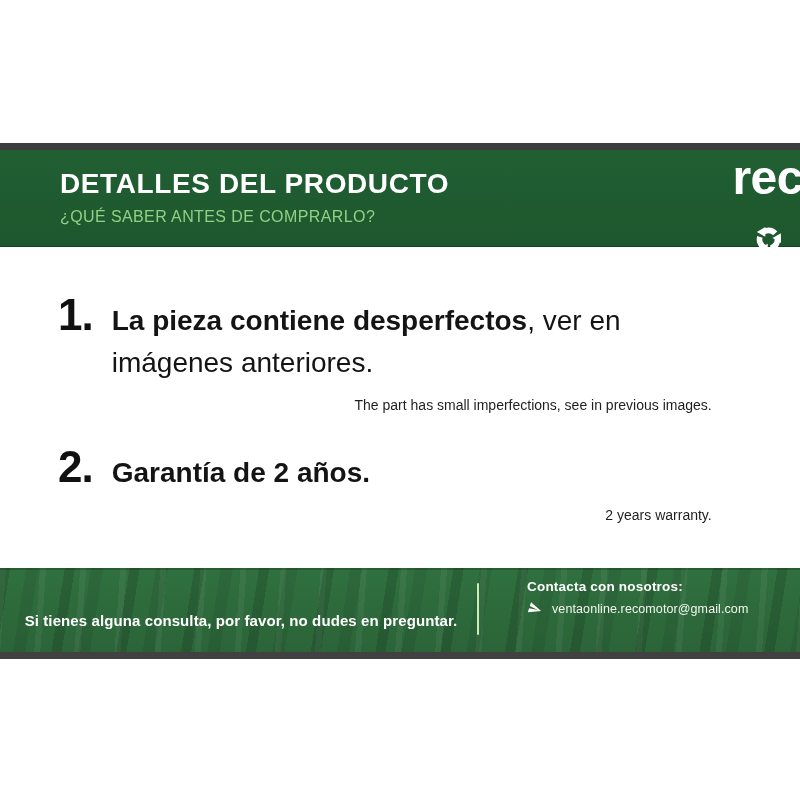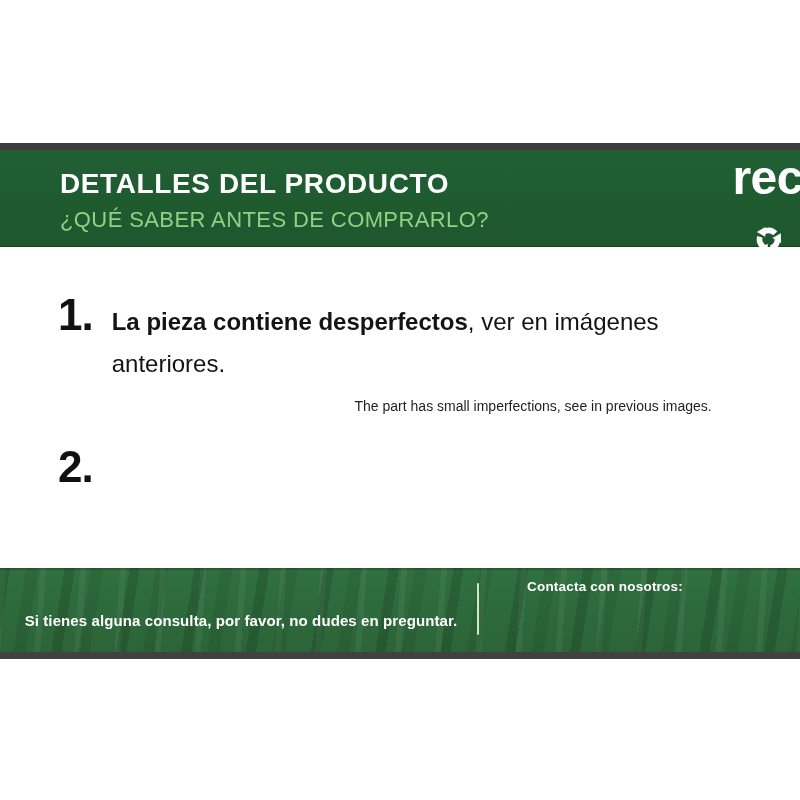--- a/index.html
+++ b/index.html
@@ -23,21 +23,21 @@
     padding-left:39px;
   }
   .header-text{
     position:absolute;left:60px;top:20px;
   }
   .header-title{
     color:#ffffff;font-size:28px;font-weight:bold;letter-spacing:0.6px;
     line-height:1;white-space:nowrap;
   }
   .header-subtitle{
-    color:#8fd285;font-size:22px;font-weight:normal;letter-spacing:0.4px;
+    color:#8fd285;font-size:16px;font-weight:normal;letter-spacing:0.4px;
     margin-top:11px;line-height:1;white-space:nowrap;
   }
   .logo{
     position:absolute;right:36px;top:0;height:97px;
     display:flex;align-items:center;
     color:#ffffff;font-size:48px;font-weight:bold;letter-spacing:-0.5px;
     white-space:nowrap;
     flex-direction:column;
   }
   .logo .recycle{
@@ -50,21 +50,21 @@
     display:flex;align-items:baseline;
   }
   .item-1{top:294px;}
   .item-2{top:446px;}
   .item-number{
     font-size:44px;font-weight:bold;color:#111111;
     line-height:42px;margin-right:19px;letter-spacing:-1px;
   }
   .item-body{width:600px;}
   .item-main{
-    margin:0;font-size:24px;line-height:42px;color:#141414;
+    margin:0;font-size:28px;line-height:42px;color:#141414;
   }
   .item-main .b{font-weight:bold;}
   .item-sub{
     margin:13px 0 0 0;font-size:14px;color:#1f1f1f;line-height:1.2;text-align:right;
   }
 
   
   .footer{
     position:absolute;left:0;top:568px;width:800px;height:84px;
     background:
@@ -127,24 +127,36 @@
   <div class="item item-1">
     <div class="item-number">1.</div>
     <div class="item-body">
       <p class="item-main"><span class="b">La pieza contiene desperfectos</span><span>, ver en imágenes anteriores.</span></p>
       <p class="item-sub">The part has small imperfections, see in previous images.</p>
     </div>
   </div>
 
   <div class="item item-2">
     <div class="item-number">2.</div>
+    <div class="item-body">
+      <p class="item-main"><span class="b">Garantía de 2 años.</span><span></span></p>
+      <p class="item-sub">2 years warranty.</p>
+    </div>
   </div>
 
   <div class="footer">
     <div class="footer-message">Si tienes alguna consulta, por favor, no dudes en preguntar.</div>
     <div class="footer-divider"></div>
     <div class="footer-contact">
       <div class="contact-heading">Contacta con nosotros:</div>
+      <div class="contact-row">
+        <span class="cicon">
+            <svg width="14" height="14" viewBox="0 0 24 24" transform="rotate(18)">
+              <path fill="#ffffff" d="M2.01 21 23 12 2.01 3 2 10l15 2-15 2z"></path>
+            </svg>
+          </span>
+        <span class="contact-text">ventaonline.recomotor@gmail.com</span>
+      </div>
     </div>
   </div>
   <div class="footer-edge"></div>
 
 </div>
 
 </body></html>

